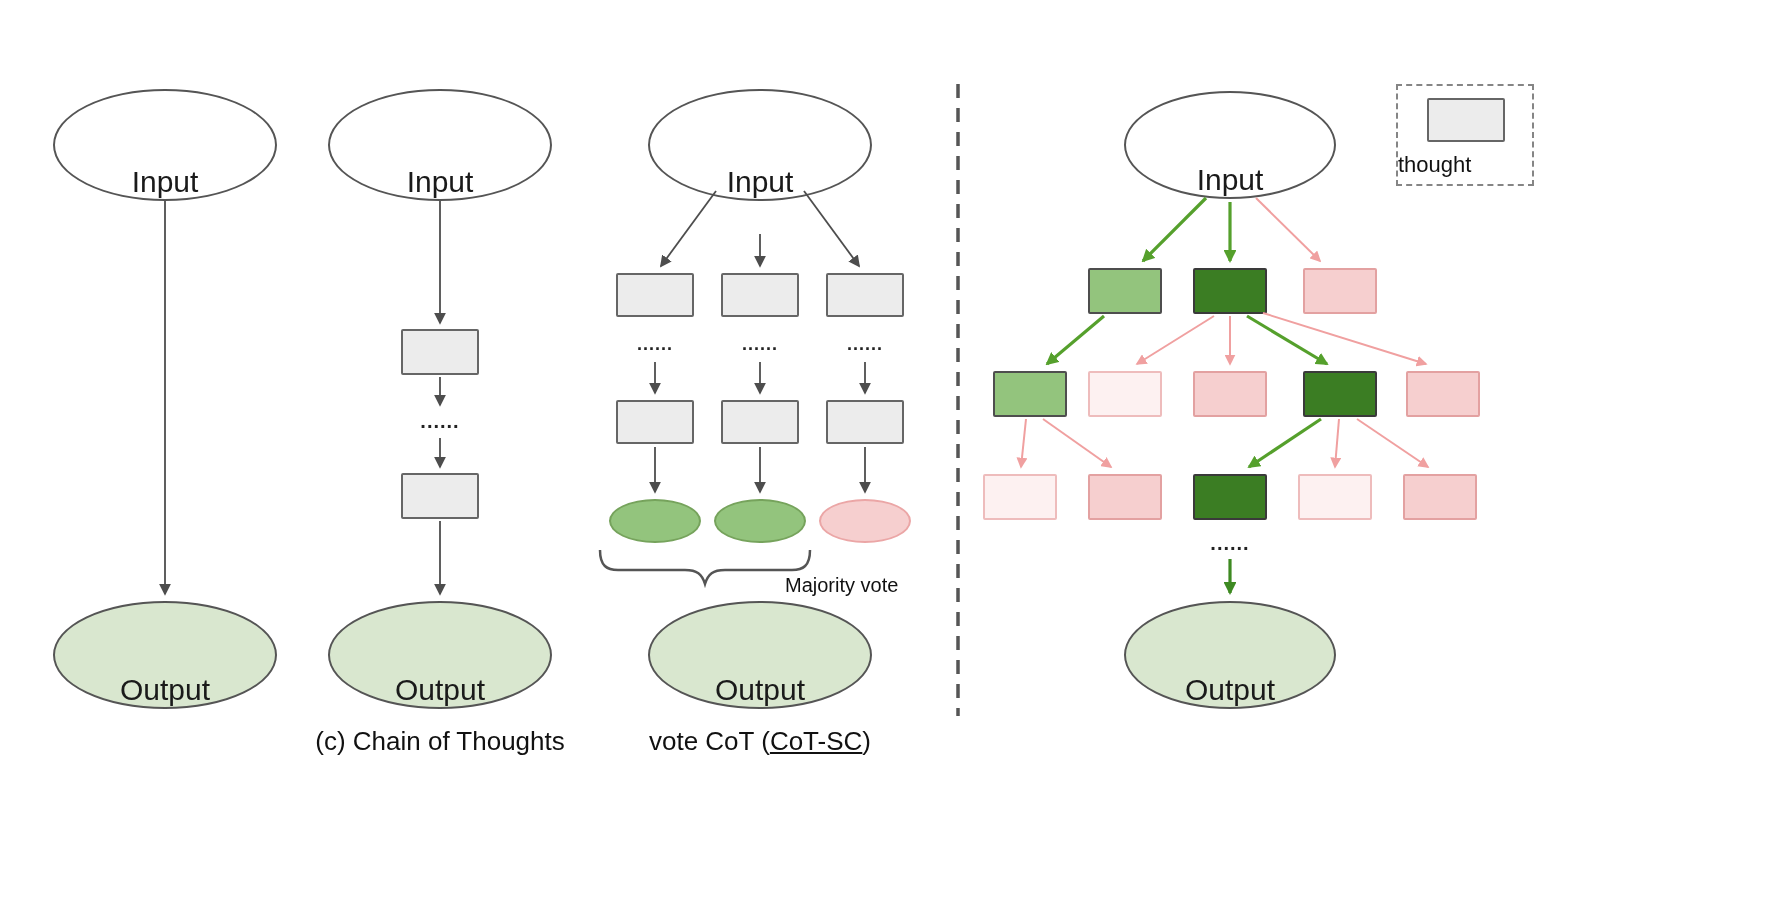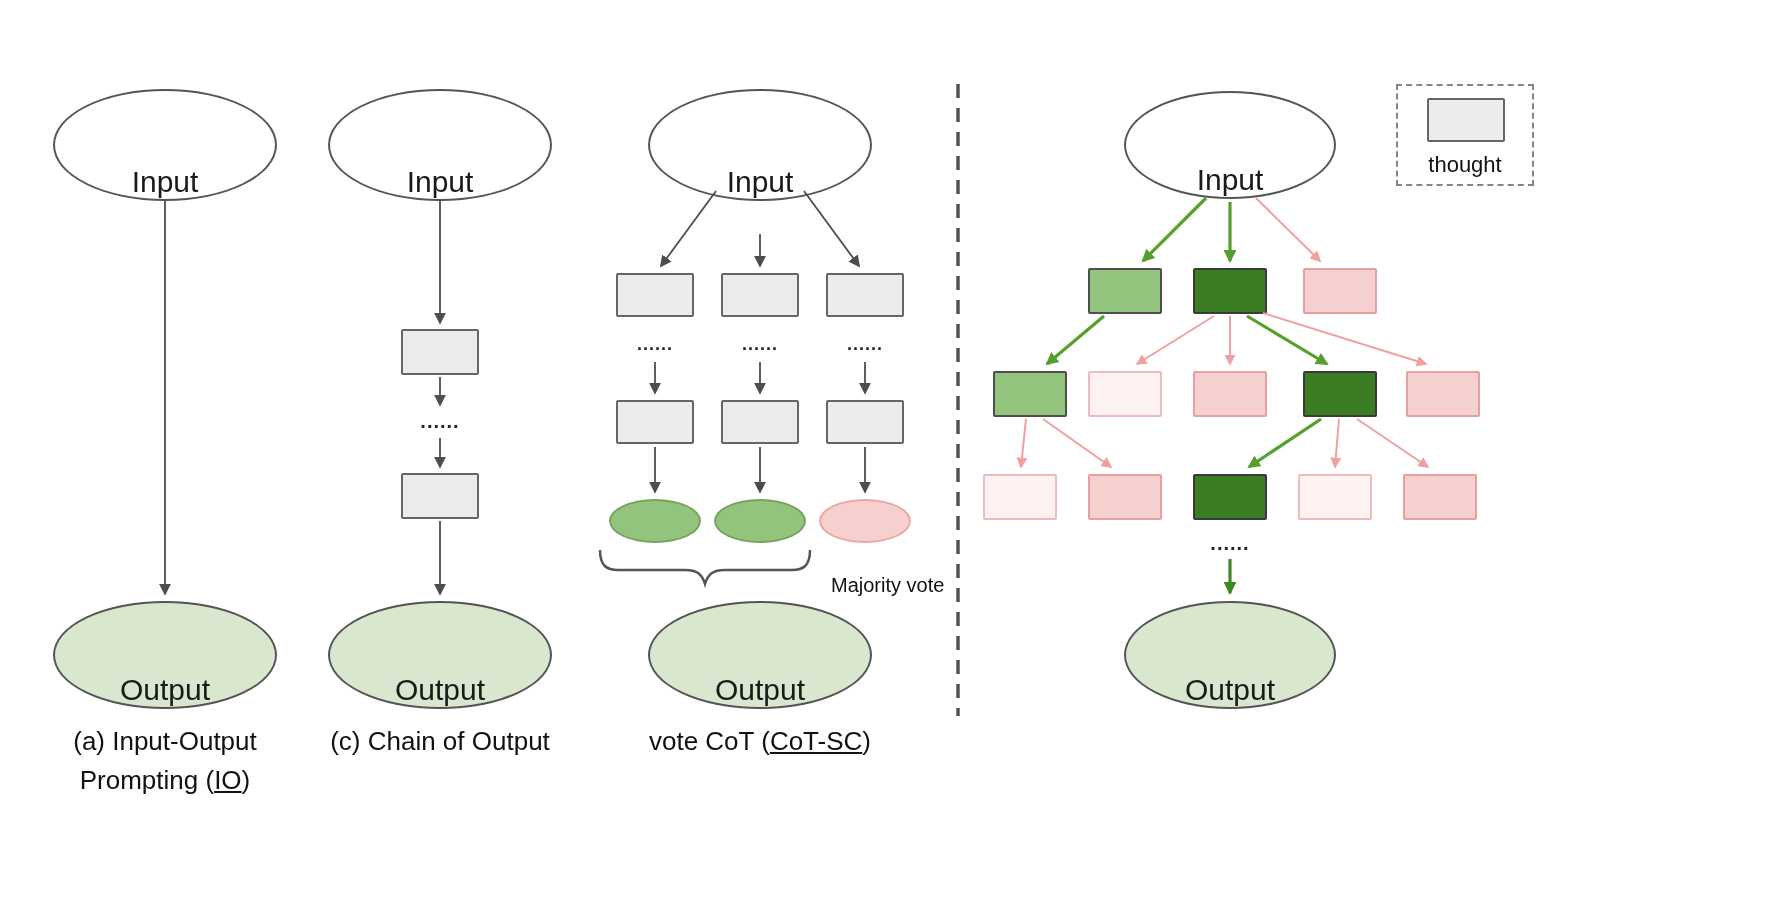--- a/index.html
+++ b/index.html
@@ -28,71 +28,67 @@
 
   .caption { position:absolute; text-align:center; font-size:26px; color:#111;
              line-height:39px; z-index:2; }
   .caption .u { text-decoration:underline; }
   .caption.bold { font-weight:bold; font-size:28px; }
 
   .legend { position:absolute; border:2px dashed #858585; z-index:2; }
   .legend .legend-box { position:absolute; left:29px; top:12px; width:78px; height:44px;
                         background:#ececec; border:2px solid #666; border-radius:2px; }
   .legend .legend-label { position:absolute; left:0; bottom:6px; width:100%;
-                          text-align:center; font-size:22px; color:#111; }
+                          font-size:22px; color:#111; }
 
   .floating-label { position:absolute; font-size:20px; color:#111; z-index:2; }
 </style>
 </head>
 <body>
 
 <div class="canvas">
 
   <div class="layer">
 
     <div class="node" style="left:53px;top:89px;width:224px;height:112px;">
       <span>Input</span>
     </div>
     <div class="node output" style="left:53px;top:601px;width:224px;height:108px;">
       <span>Output</span>
     </div>
-    <div class="caption" style="left:10px;top:722px;width:310px;">
-      <div>(a) Input-Output</div>
-      <div><span>Prompting (</span><span class="u">IO</span><span>)</span></div>
-    </div>
 
     <div class="node" style="left:328px;top:89px;width:224px;height:112px;">
       <span>Input</span>
     </div>
     <div class="box" style="left:401px;top:329px;width:78px;height:46px;"></div>
     <div class="dots" style="left:390px;top:410px;width:100px;">......</div>
     <div class="box" style="left:401px;top:473px;width:78px;height:46px;"></div>
     <div class="node output" style="left:328px;top:601px;width:224px;height:108px;">
       <span>Output</span>
     </div>
     <div class="caption" style="left:280px;top:722px;width:320px;">
-      <div>(c) Chain of Output</div>
+      <div>(c) Chain of Thoughts</div>
     </div>
 
     <div class="node" style="left:648px;top:89px;width:224px;height:112px;">
       <span>Input</span>
     </div>
     <div class="box" style="left:616px;top:273px;width:78px;height:44px;"></div>
     <div class="box" style="left:721px;top:273px;width:78px;height:44px;"></div>
     <div class="box" style="left:826px;top:273px;width:78px;height:44px;"></div>
     <div class="dots" style="left:615px;top:334px;width:80px;font-size:18px;">......</div>
     <div class="dots" style="left:720px;top:334px;width:80px;font-size:18px;">......</div>
     <div class="dots" style="left:825px;top:334px;width:80px;font-size:18px;">......</div>
     <div class="box" style="left:616px;top:400px;width:78px;height:44px;"></div>
     <div class="box" style="left:721px;top:400px;width:78px;height:44px;"></div>
     <div class="box" style="left:826px;top:400px;width:78px;height:44px;"></div>
     <div class="small-ellipse green" style="left:609px;top:499px;width:92px;height:44px;"></div>
     <div class="small-ellipse green" style="left:714px;top:499px;width:92px;height:44px;"></div>
     <div class="small-ellipse pink" style="left:819px;top:499px;width:92px;height:44px;"></div>
-    <div class="floating-label" style="left:785px;top:574px;width:160px;margin-left:46px;">Majority vote</div>
+    <div class="floating-label" style="left:785px;top:574px;width:160px;">Majority vote</div>
     <div class="node output" style="left:648px;top:601px;width:224px;height:108px;">
       <span>Output</span>
     </div>
     <div class="caption" style="left:600px;top:722px;width:320px;">
       <div><span>vote CoT (</span><span class="u">CoT-SC</span><span>)</span></div>
     </div>
 
     <div class="node" style="left:1124px;top:91px;width:212px;height:108px;">
       <span>Input</span>
     </div>

